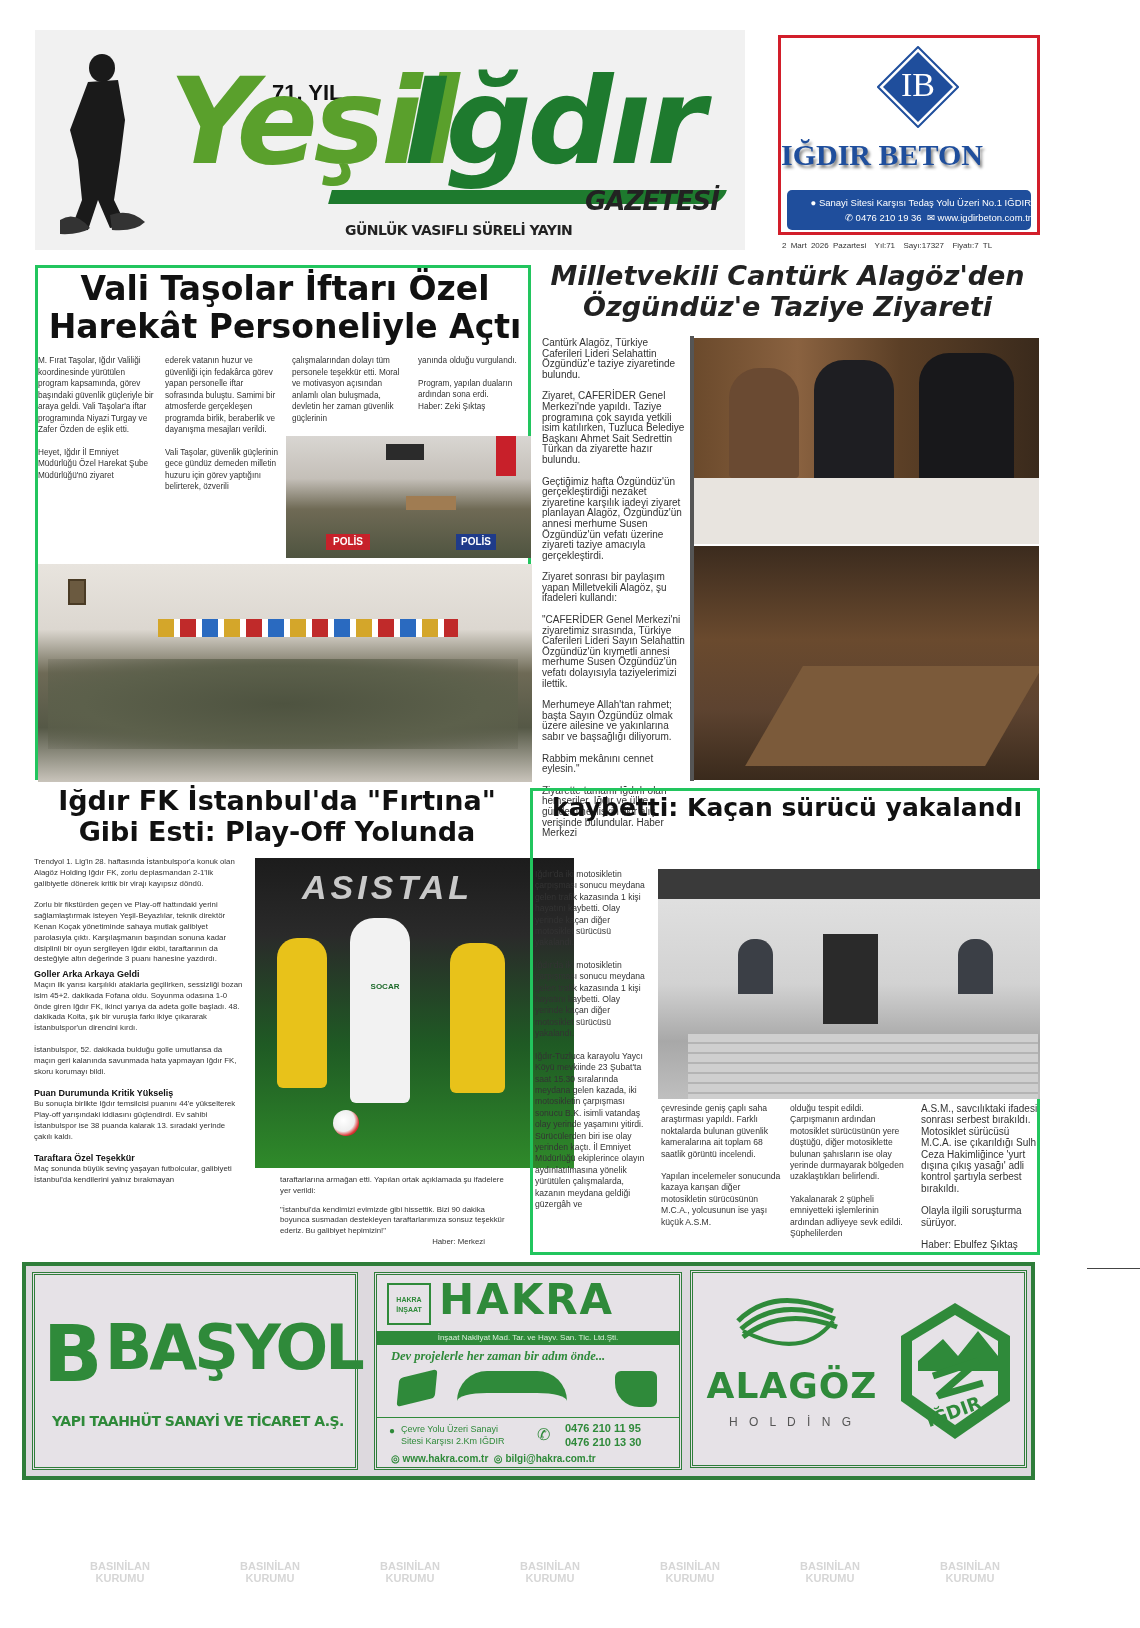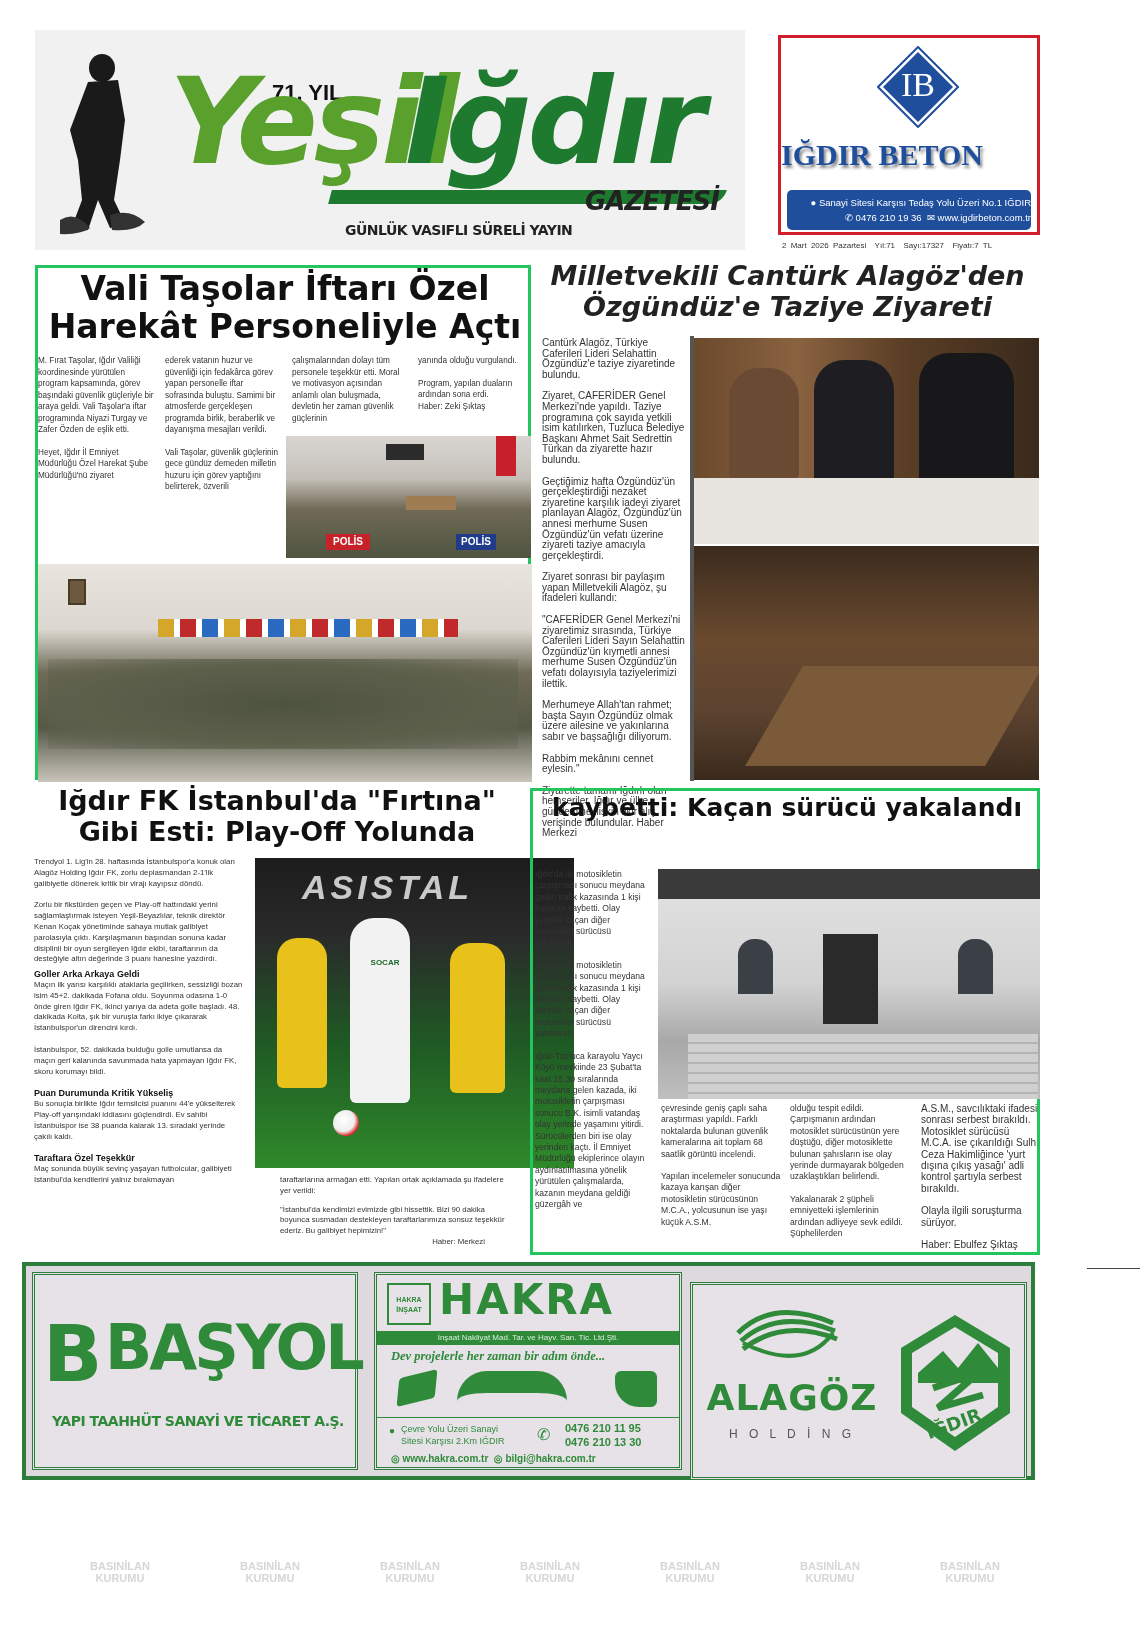--- a/index.html
+++ b/index.html
@@ -153,21 +153,21 @@
   <p>İstanbulspor, 52. dakikada bulduğu golle umutlansa da maçın geri kalanında savunmada hata yapmayan Iğdır FK, skoru korumayı bildi.</p>
   <div class="sub">Puan Durumunda Kritik Yükseliş</div>
   <p>Bu sonuçla birlikte Iğdır temsilcisi puanını 44'e yükselterek Play-off yarışındaki iddiasını güçlendirdi. Ev sahibi İstanbulspor ise 38 puanda kalarak 13. sıradaki yerinde çakılı kaldı.</p>
   <div class="sub">Taraftara Özel Teşekkür</div>
   <p>Maç sonunda büyük sevinç yaşayan futbolcular, galibiyeti İstanbul'da kendilerini yalnız bırakmayan</p>
 </div>
 <div class="abs photo" style="left:255px;top:858px;width:319px;height:310px;background:linear-gradient(180deg,#1c1c1c 0%,#2a2a2a 25%,#1f5a24 60%,#2f8a2a 100%);">
   <div class="abs" style="left:0;top:10px;width:265px;text-align:center;font-size:34px;font-weight:bold;font-style:italic;color:#c9c9c9;letter-spacing:4px;">ASISTAL</div>
   <div class="abs" style="left:22px;top:80px;width:50px;height:150px;background:#e8c21a;border-radius:20px 20px 6px 6px;"></div>
   <div class="abs" style="left:95px;top:60px;width:60px;height:185px;background:#f2f2f2;border-radius:24px 24px 6px 6px;"></div>
-  <div class="abs" style="left:112px;top:100px;width:36px;font-size:8px;font-weight:bold;color:#1d6a2a;text-align:center;">SOCAR</div>
+  <div class="abs" style="left:112px;top:124px;width:36px;font-size:8px;font-weight:bold;color:#1d6a2a;text-align:center;">SOCAR</div>
   <div class="abs" style="left:195px;top:85px;width:55px;height:150px;background:#e8c21a;border-radius:20px 20px 6px 6px;"></div>
   <div class="abs" style="left:78px;top:252px;width:26px;height:26px;border-radius:50%;background:radial-gradient(circle at 40% 40%,#fff 0%,#eee 50%,#d33 70%,#222 100%);"></div>
 </div>
 <div class="abs body-text" style="left:280px;top:1175px;width:235px;font-size:7.8px;line-height:10.8px;">
   <p style="margin-bottom:8px">taraftarlarına armağan etti. Yapılan ortak açıklamada şu ifadelere yer verildi:</p>
   <p style="margin-bottom:0">"İstanbul'da kendimizi evimizde gibi hissettik. Bizi 90 dakika boyunca susmadan destekleyen taraftarlarımıza sonsuz teşekkür ederiz. Bu galibiyet hepimizin!"</p>
   <div style="text-align:right;padding-right:30px;">Haber: Merkezi</div>
 </div>
 
 <div class="abs frame" style="left:530px;top:788px;width:510px;height:467px;">
@@ -231,21 +231,21 @@
     <div class="abs green" style="left:188px;top:146px;font-size:11px;font-weight:bold;line-height:14px;">
       <div>0476 210 11 95</div>
       <div>0476 210 13 30</div>
     </div>
     <div class="abs green" style="left:14px;top:178px;font-size:10px;font-weight:bold;">
       <span>◎</span> <span>www.hakra.com.tr</span>
       &nbsp;<span>◎</span> <span>bilgi@hakra.com.tr</span>
     </div>
   </div>
 
-  <div class="abs ad-box" style="left:664px;top:16px;width:337px;height:198px;">
+  <div class="abs ad-box" style="left:664px;top:4px;width:337px;height:198px;">
     <svg class="abs" style="left:40px;top:18px;width:110px;height:62px;" viewBox="0 0 110 62">
       <path d="M5 30 Q40 -5 100 20" stroke="#2f8a3a" stroke-width="5" fill="none"></path>
       <path d="M8 38 Q45 5 102 28" stroke="#2f8a3a" stroke-width="5" fill="none"></path>
       <path d="M10 46 Q50 15 104 36" stroke="#2f8a3a" stroke-width="5" fill="none"></path>
       <path d="M100 30 Q70 70 10 40" stroke="#2f8a3a" stroke-width="4" fill="none"></path>
     </svg>
     <div class="abs green" style="left:4px;top:92px;width:190px;text-align:center;font-family:'DejaVu Sans',sans-serif;font-weight:bold;font-size:36px;letter-spacing:1px;">ALAGÖZ</div>
     <div class="abs" style="left:4px;top:142px;width:190px;text-align:center;font-size:12px;color:#555;letter-spacing:4px;">H O L D İ N G</div>
     <svg class="abs" style="left:205px;top:28px;width:115px;height:140px;" viewBox="0 0 115 140">
       <polygon points="57,2 112,35 112,100 57,138 3,100 3,35" fill="#2f8a3a"></polygon>

